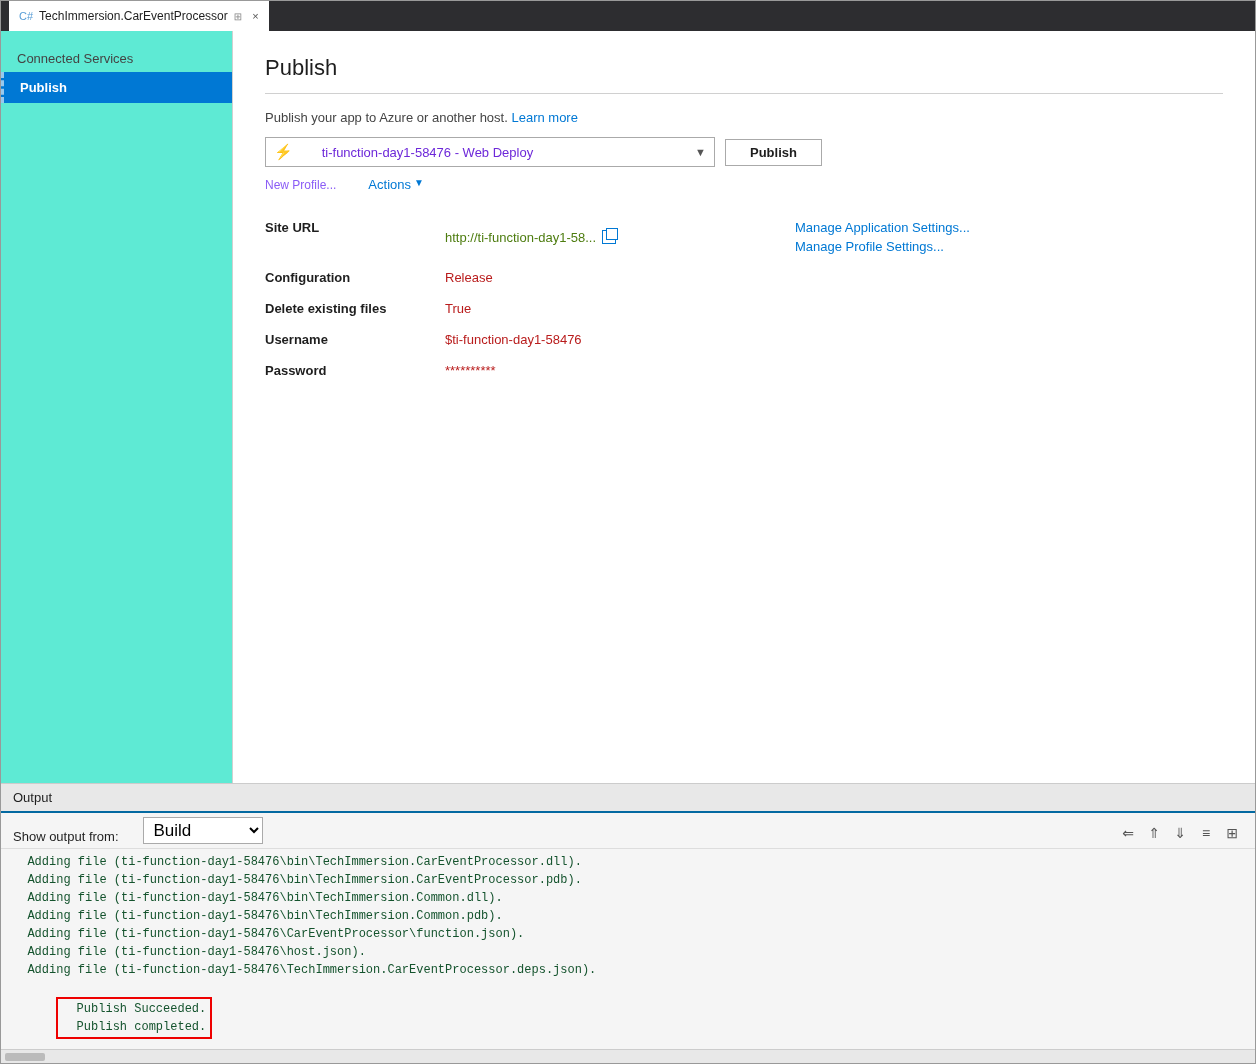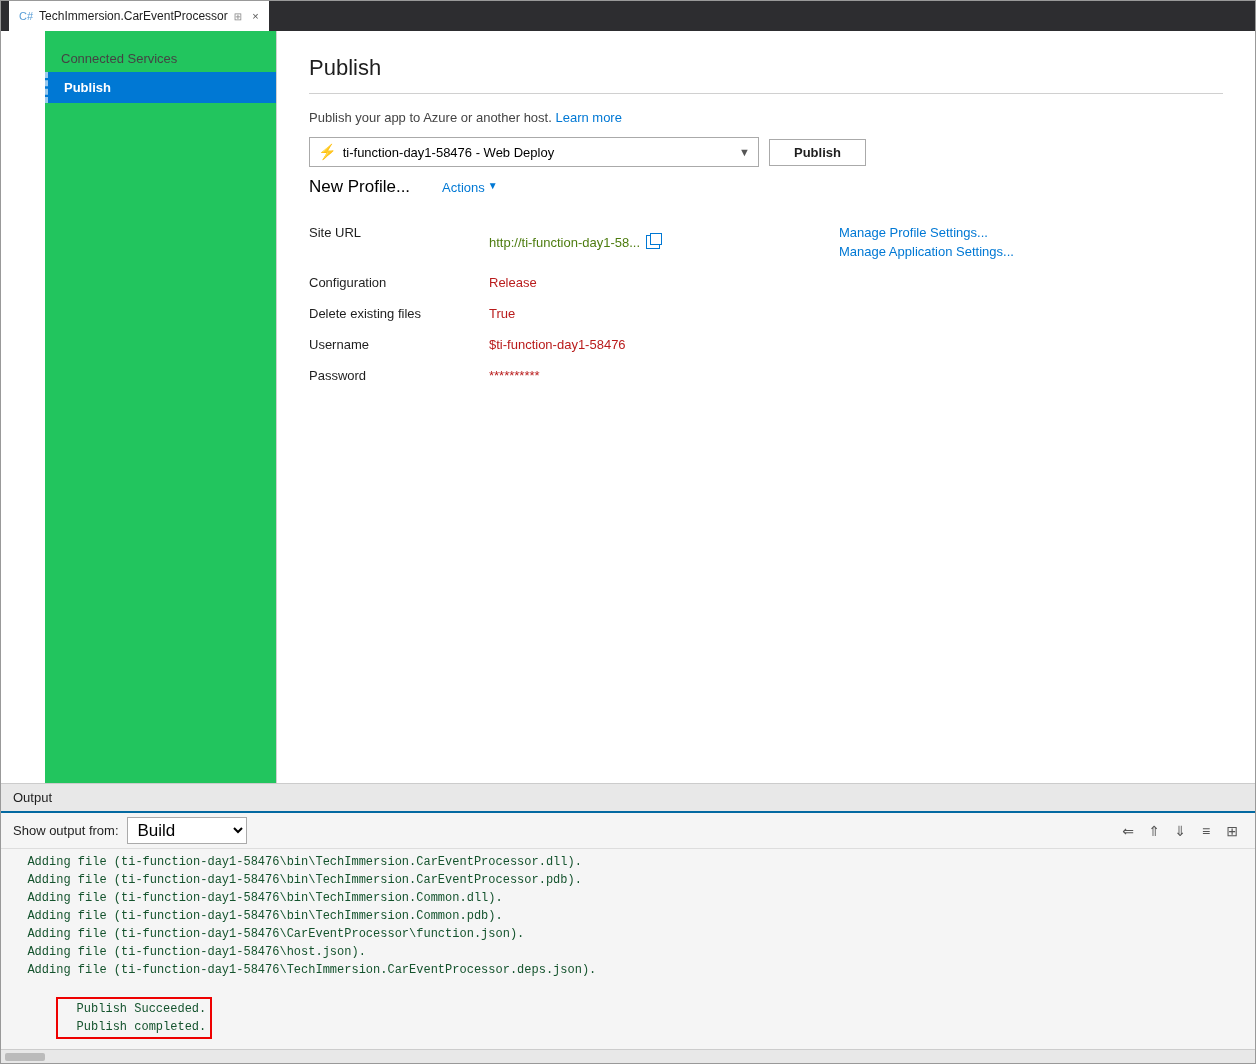--- a/index.html
+++ b/index.html
@@ -53,25 +53,24 @@
     
     .main-area {
       display: flex;
       flex: 1;
       overflow: hidden;
     }
 
     
     .sidebar {
       width: 232px;
-      background: #22c55e;
+      background: #5eead4;
       border-right: 1px solid #d0d0d0;
       flex-shrink: 0;
       padding-top: 12px;
-      margin-left: 44px;
     }
     .sidebar-section-title {
       font-size: 13px;
       color: #444;
       padding: 8px 16px 6px 16px;
       cursor: pointer;
     }
     .sidebar-item {
       padding: 8px 16px;
       font-size: 13px;
@@ -132,21 +131,22 @@
       cursor: pointer;
       gap: 6px;
     }
     .profile-dropdown-icon {
       color: #f0c000;
       font-size: 15px;
       flex-shrink: 0;
     }
     .profile-dropdown-text {
       flex: 1;
-      color: #000000;
+      color: #6d28d9;
+      margin-left: 23px;
     }
     .profile-dropdown-arrow {
       color: #555;
       font-size: 11px;
     }
     .publish-button {
       background: #fff;
       border: 1px solid #aaa;
       padding: 5px 24px;
       font-size: 13px;
@@ -156,23 +156,23 @@
     }
 
     
     .actions-row {
       display: flex;
       align-items: center;
       gap: 32px;
       margin-bottom: 20px;
     }
     .new-profile-link {
-      color: #000000;
+      color: #8b5cf6;
       text-decoration: none;
-      font-size: 17px;
+      font-size: 12px;
       cursor: pointer;
     }
     .actions-link {
       color: #0078d4;
       text-decoration: none;
       font-size: 13px;
       cursor: pointer;
       display: flex;
       align-items: flex-start;
       gap: 3px;
@@ -185,20 +185,21 @@
     .details-table {
       display: grid;
       grid-template-columns: 180px 350px 1fr;
       gap: 0;
       margin-bottom: 24px;
     }
     .detail-label {
       padding: 8px 0;
       color: #1e1e1e;
       font-size: 13px;
+      font-weight: bold;
     }
     .detail-value {
       padding: 8px 0;
       color: #b91c1c;
       font-size: 13px;
       display: flex;
       align-items: center;
       gap: 6px;
     }
     .detail-value.link {
@@ -250,23 +251,23 @@
     .output-header {
       padding: 6px 12px;
       font-size: 13px;
       color: #1e1e1e;
       background: #e8e8e8;
       border-bottom: 2px solid #0369a1;
       flex-shrink: 0;
     }
     .output-toolbar {
       display: flex;
-      align-items: center;
+      align-items: flex-end;
       padding: 4px 12px;
-      gap: 8px;
+      gap: 24px;
       background: #f5f5f5;
       border-bottom: 1px solid #ddd;
       flex-shrink: 0;
     }
     .output-label {
       font-size: 13px;
       color: #1e1e1e;
       flex-shrink: 0;
     }
     .output-dropdown {
@@ -375,22 +376,22 @@
     </div>
 
     <div class="details-table">
 
       <div class="detail-label">Site URL</div>
       <div class="detail-value link">
         <span>http://ti-function-day1-58...</span>
         <span class="copy-icon"></span>
       </div>
       <div class="detail-actions">
+        <a class="detail-action-link">Manage Application Settings...</a>
         <a class="detail-action-link">Manage Profile Settings...</a>
-        <a class="detail-action-link">Manage Application Settings...</a>
       </div>
 
       <div class="detail-label">Configuration</div>
       <div class="detail-value">
         <span>Release</span>
       </div>
       <div></div>
 
       <div class="detail-label">Delete existing files</div>
       <div class="detail-value">

